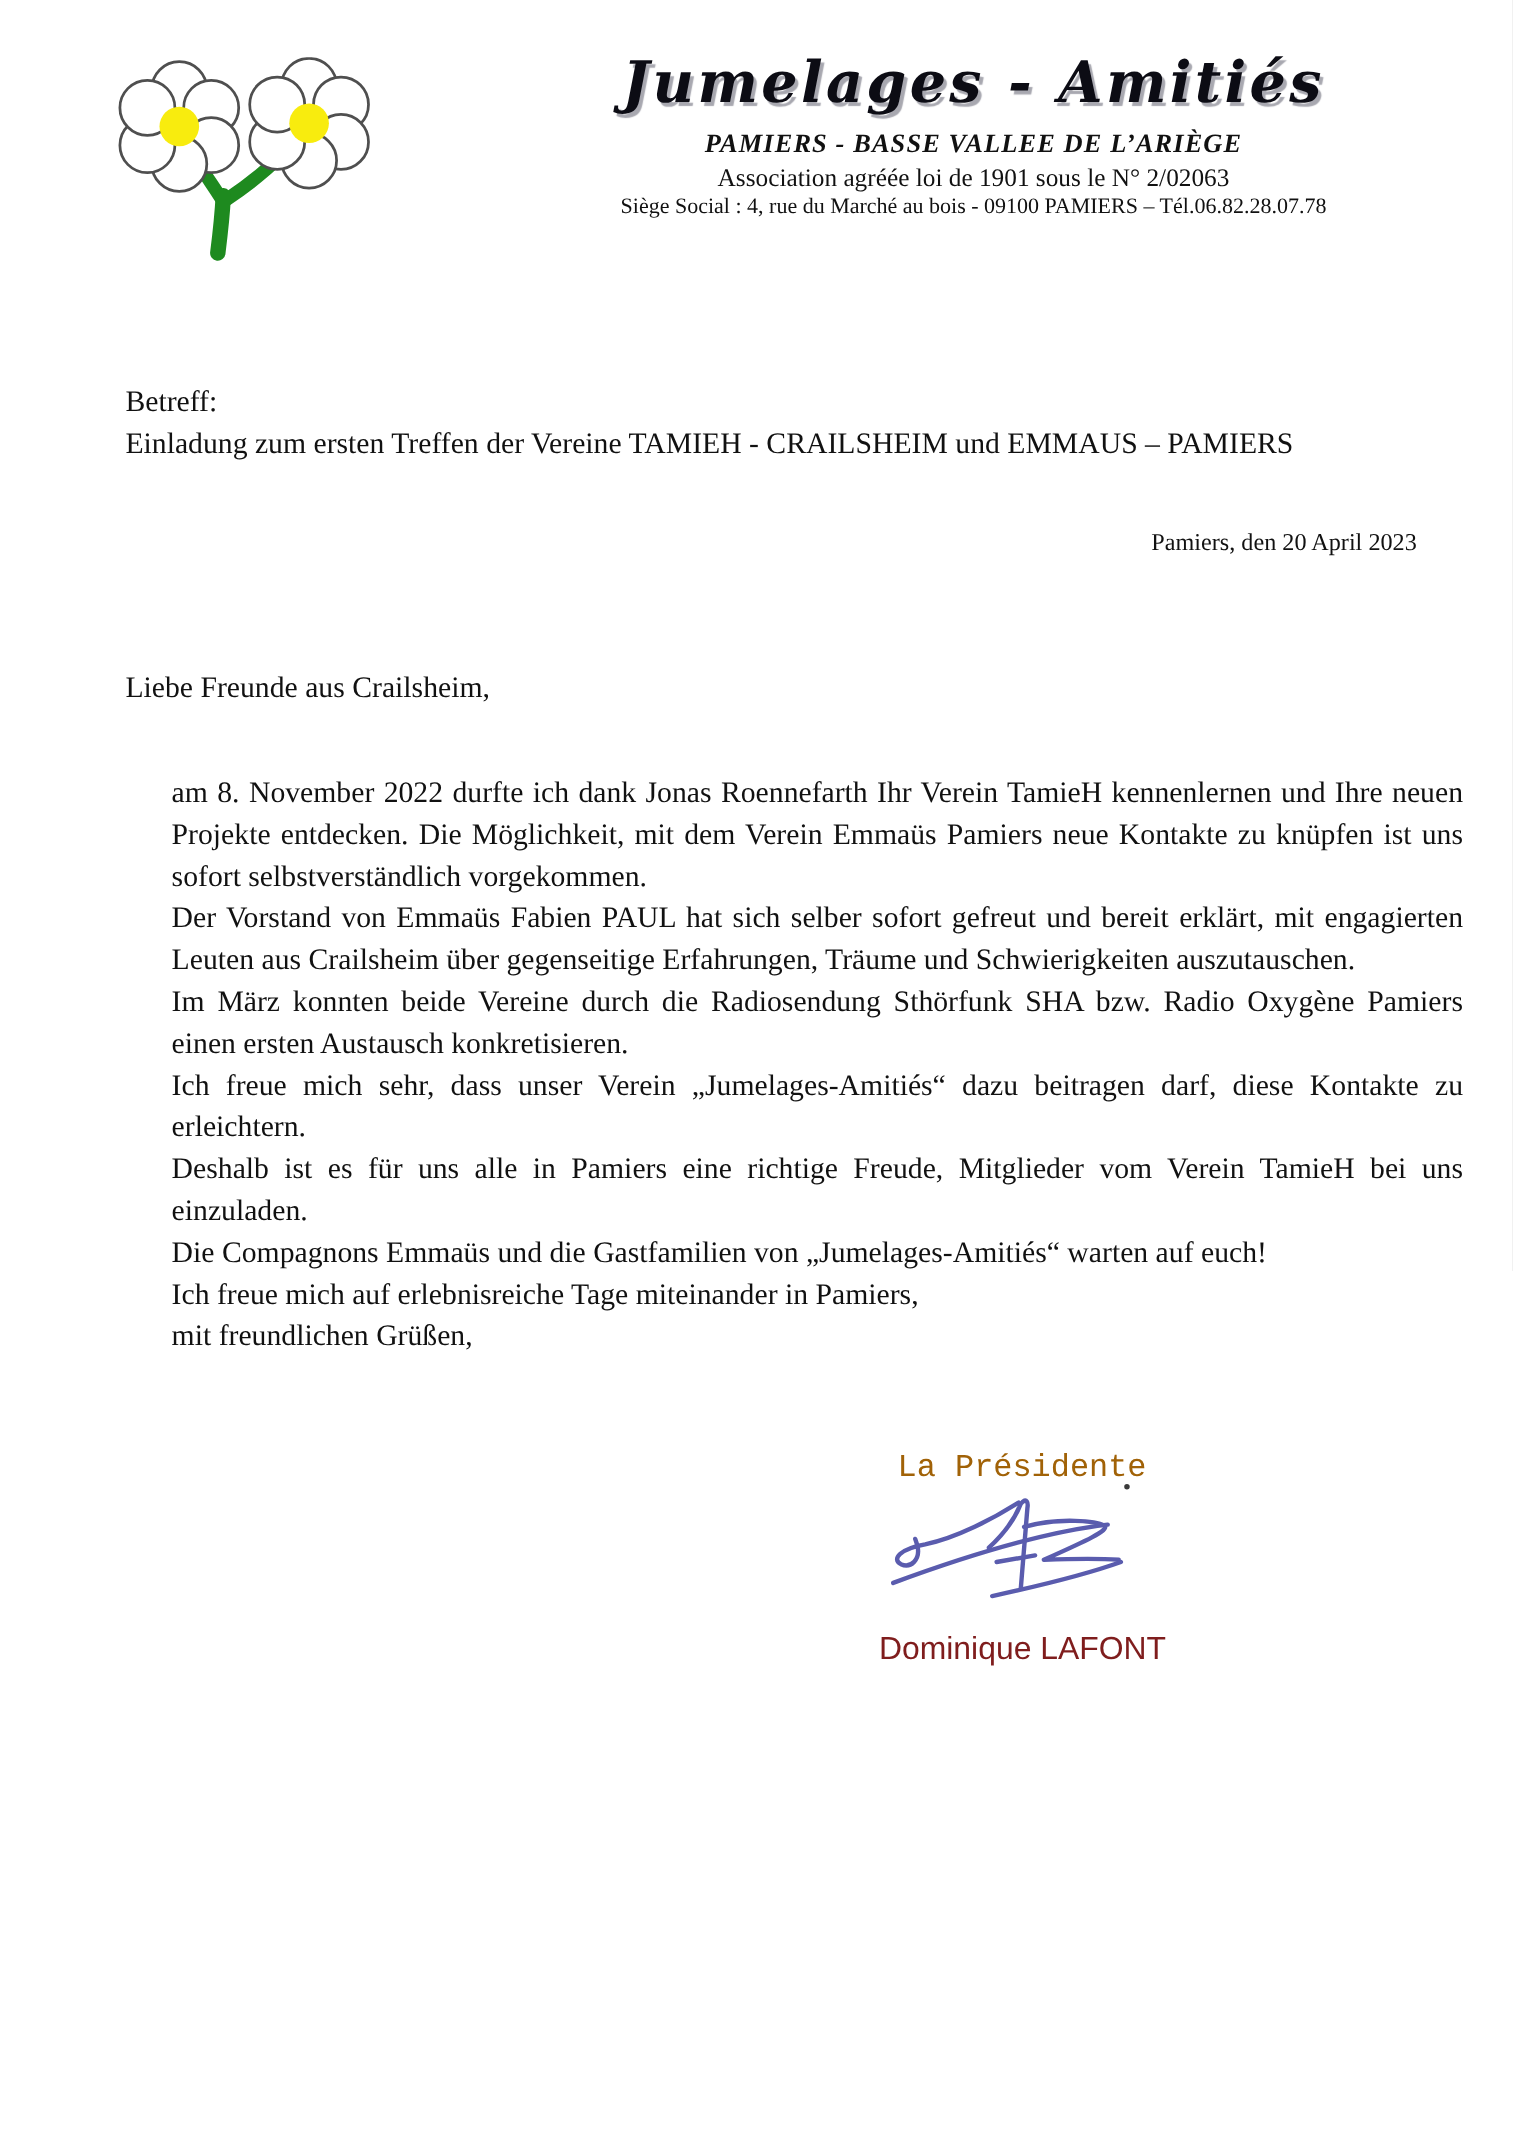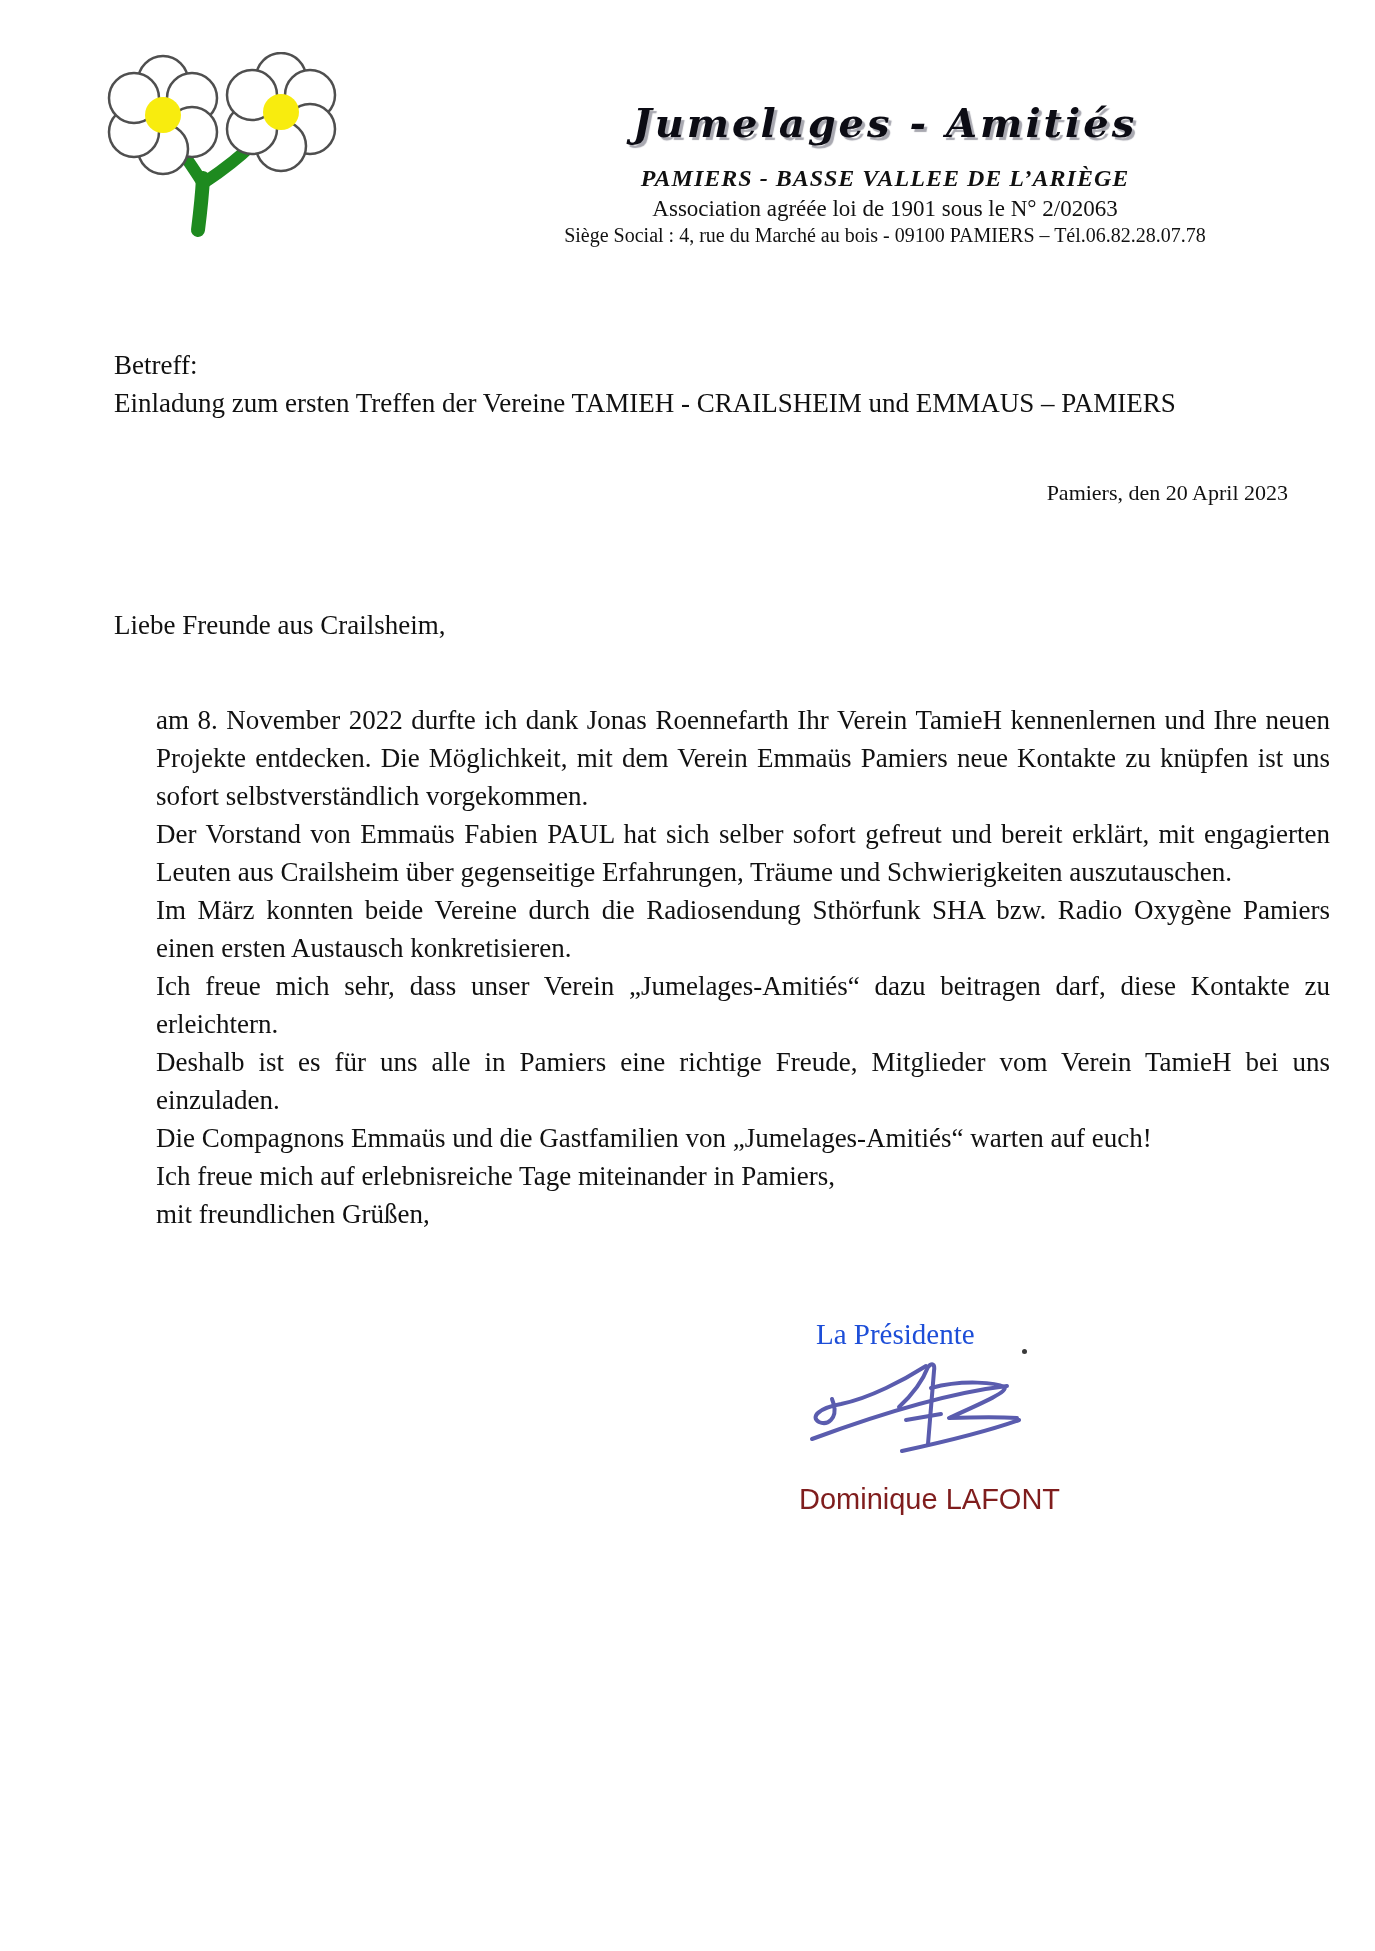--- a/index.html
+++ b/index.html
@@ -14,24 +14,24 @@
   }
   
   .logo { position: absolute; left: 95px; top: 52px; }
   .header-block {
     position: absolute; left: 420px; top: 38px; width: 930px;
     text-align: center;
   }
   .brand-title {
     font-family: "DejaVu Serif", serif;
     font-style: italic; font-weight: bold;
-    font-size: 40px; letter-spacing: 3px;
+    font-size: 52px; letter-spacing: 3px;
     color: #0c0c14;
     text-shadow: 3px 3px 1px #a8a8b0;
-    line-height: 76px; white-space: nowrap; margin-top: 47px;
+    line-height: 76px; white-space: nowrap;
   }
   .brand-sub1 {
     margin-top: 4px;
     font-weight: bold; font-style: italic;
     font-size: 24px; letter-spacing: 1px; white-space: nowrap;
   }
   .brand-sub2 { margin-top: 4px; font-size: 23px; white-space: nowrap; }
   .brand-sub3 { margin-top: 2px; font-size: 20px; white-space: nowrap; }
 
   
@@ -49,22 +49,22 @@
   }
   .body-block {
     position: absolute; left: 114px; top: 701px; width: 1174px;
     font-size: 27px; line-height: 38px; margin-left: 42px;
   }
   .body-block p { margin: 0; text-align: justify; }
 
   
   .sig-role {
     position: absolute; left: 816px; top: 1318px;
-    font-family: Liberation Serif, serif;
-    font-size: 29px; color: #1d4ed8; white-space: nowrap;
+    font-family: Liberation Mono, monospace;
+    font-size: 29px; color: #a16207; white-space: nowrap;
   }
   .stray-dot {
     position: absolute; left: 1022px; top: 1349px;
     width: 5px; height: 5px; border-radius: 50%;
     background: #3a3a3a;
   }
   .sig-scribble { position: absolute; left: 788px; top: 1340px; }
   .sig-name {
     position: absolute; left: 799px; top: 1483px;
     font-family: "Liberation Sans", sans-serif;

